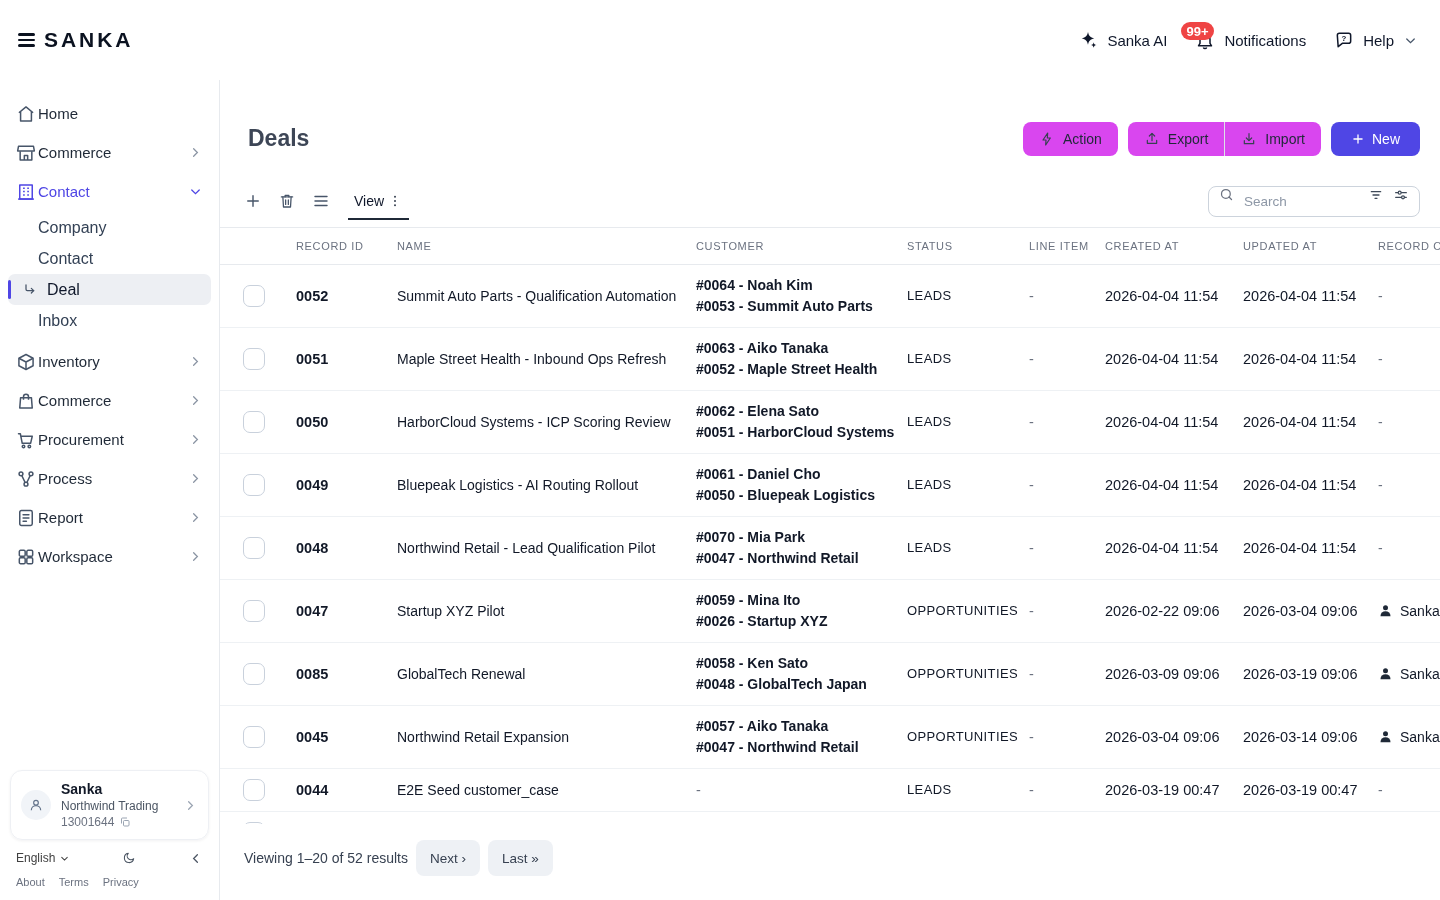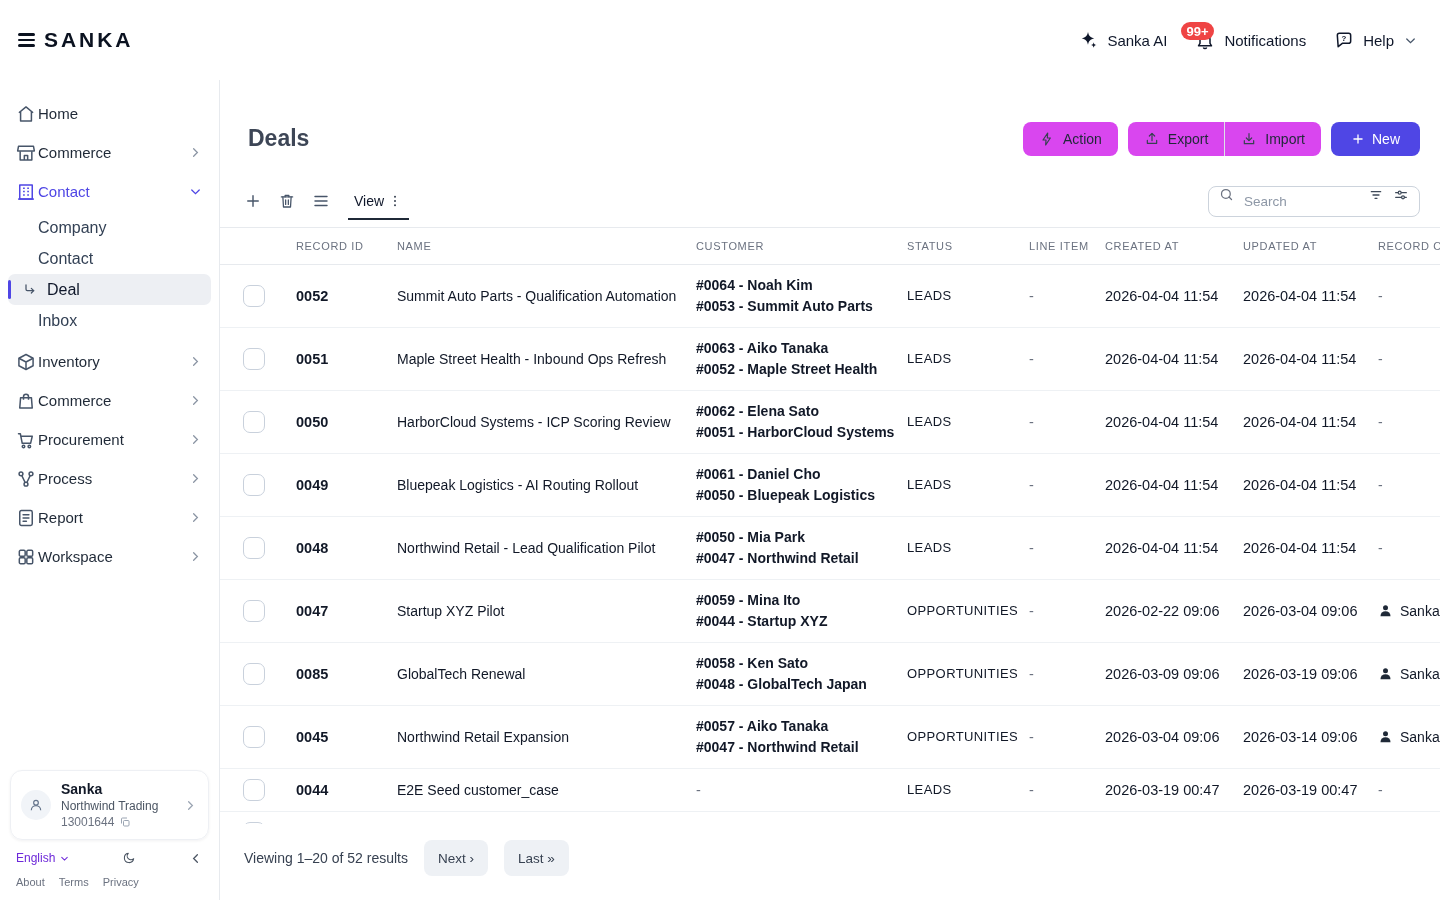--- a/index.html
+++ b/index.html
@@ -50,21 +50,21 @@
     box-shadow:0 1px 3px rgba(16,24,40,.06); display:flex; gap:10px; align-items:center; cursor:pointer; }
   .ac-avatar { width:30px; height:30px; border-radius:50%; background:#f1f4f8; display:flex; align-items:center;
     justify-content:center; color:#64748b; flex:none; }
   .ac-info { flex:1; min-width:0; }
   .ac-name { font-size:14px; font-weight:700; color:#111827; }
   .ac-org { font-size:12px; color:#4b5563; margin-top:2px; }
   .ac-idrow { display:flex; align-items:center; gap:5px; margin-top:2px; }
   .ac-id { font-size:12px; color:#6b7280; }
   .copy, .ac-chev { color:#9aa4b2; display:flex; cursor:pointer; }
   .lang-row { display:flex; align-items:center; justify-content:space-between; padding:3px 16px; height:28px; }
-  .lang { display:flex; align-items:center; gap:4px; font-size:12px; color:#6d28d9; cursor:pointer; }
+  .lang { display:flex; align-items:center; gap:4px; font-size:12px; color:#404040; cursor:pointer; }
   .moon, .collapse { color:#4b5563; display:flex; cursor:pointer; }
   .legal { display:flex; gap:14px; padding:4px 16px 12px; font-size:11px; color:#6b7280; }
   .legal span { cursor:pointer; }
 
   
   .main { flex:1; display:flex; flex-direction:column; overflow:hidden; background:#fff; }
   .page-header { display:flex; align-items:center; padding:30px 20px 16px 28px; }
   .page-title { font-size:23px; font-weight:700; color:#3d4656; }
   .ph-actions { margin-left:auto; display:flex; gap:10px; align-items:center; }
   .btn { display:inline-flex; align-items:center; gap:8px; height:34px; padding:0 16px; background:#d946ef;
@@ -103,21 +103,21 @@
   .checkbox { display:block; margin-left:23px; width:22px; height:22px; border:1.5px solid #c9d1dc;
     border-radius:7px; background:#fff; cursor:pointer; }
   .cell-id { font-weight:600; }
   .cell-name { font-size:14px; }
   .cust-line { font-weight:600; font-size:14px; line-height:21px; white-space:nowrap; }
   .cell-status { font-size:13px; letter-spacing:.03em; }
   .dash { color:#6b7280; }
   .cell-owner { display:flex; align-items:center; gap:7px; font-size:14px; }
   .owner-avatar { color:#1f2937; display:flex; }
 
-  .pagination { margin-top:auto; display:flex; align-items:center; gap:16px; padding:16px 24px 24px;
+  .pagination { margin-top:auto; display:flex; align-items:center; gap:8px; padding:16px 24px 24px;
     font-size:14px; color:#374151; }
   .pg-btn { height:36px; padding:0 14px; background:#eef1f5; border:none; border-radius:8px; font-size:13.5px;
     font-family:inherit; color:#374151; cursor:pointer; }
 </style>
 </head>
 <body>
 
 <div class="app">
 
   <header class="topbar">
@@ -557,39 +557,39 @@
     <div class="cell cell-owner dash">-</div>
   </div>
 
   <div class="trow">
     <div class="cell cell-check">
                 <span class="checkbox"></span>
               </div>
     <div class="cell cell-id">0048</div>
     <div class="cell cell-name">Northwind Retail - Lead Qualification Pilot</div>
     <div class="cell cell-customer">
-                <div class="cust-line">#0050 - Mia Park</div>
+                <div class="cust-line">#0070 - Mia Park</div>
                 <div class="cust-line">#0047 - Northwind Retail</div>
               </div>
     <div class="cell cell-status">LEADS</div>
     <div class="cell dash">-</div>
     <div class="cell">2026-04-04 11:54</div>
     <div class="cell">2026-04-04 11:54</div>
     <div class="cell cell-owner dash">-</div>
   </div>
 
   <div class="trow">
     <div class="cell cell-check">
                 <span class="checkbox"></span>
               </div>
     <div class="cell cell-id">0047</div>
     <div class="cell cell-name">Startup XYZ Pilot</div>
     <div class="cell cell-customer">
                 <div class="cust-line">#0059 - Mina Ito</div>
-                <div class="cust-line">#0044 - Startup XYZ</div>
+                <div class="cust-line">#0026 - Startup XYZ</div>
               </div>
     <div class="cell cell-status">OPPORTUNITIES</div>
     <div class="cell dash">-</div>
     <div class="cell">2026-02-22 09:06</div>
     <div class="cell">2026-03-04 09:06</div>
     <div class="cell cell-owner">
                 <span class="owner-avatar">
                   <svg width="15" height="15" viewBox="0 0 24 24">
                     <circle cx="12" cy="7.5" r="4" fill="currentColor"></circle>
                     <path d="M4 21a8 8 0 0 1 16 0z" fill="currentColor"></path>

